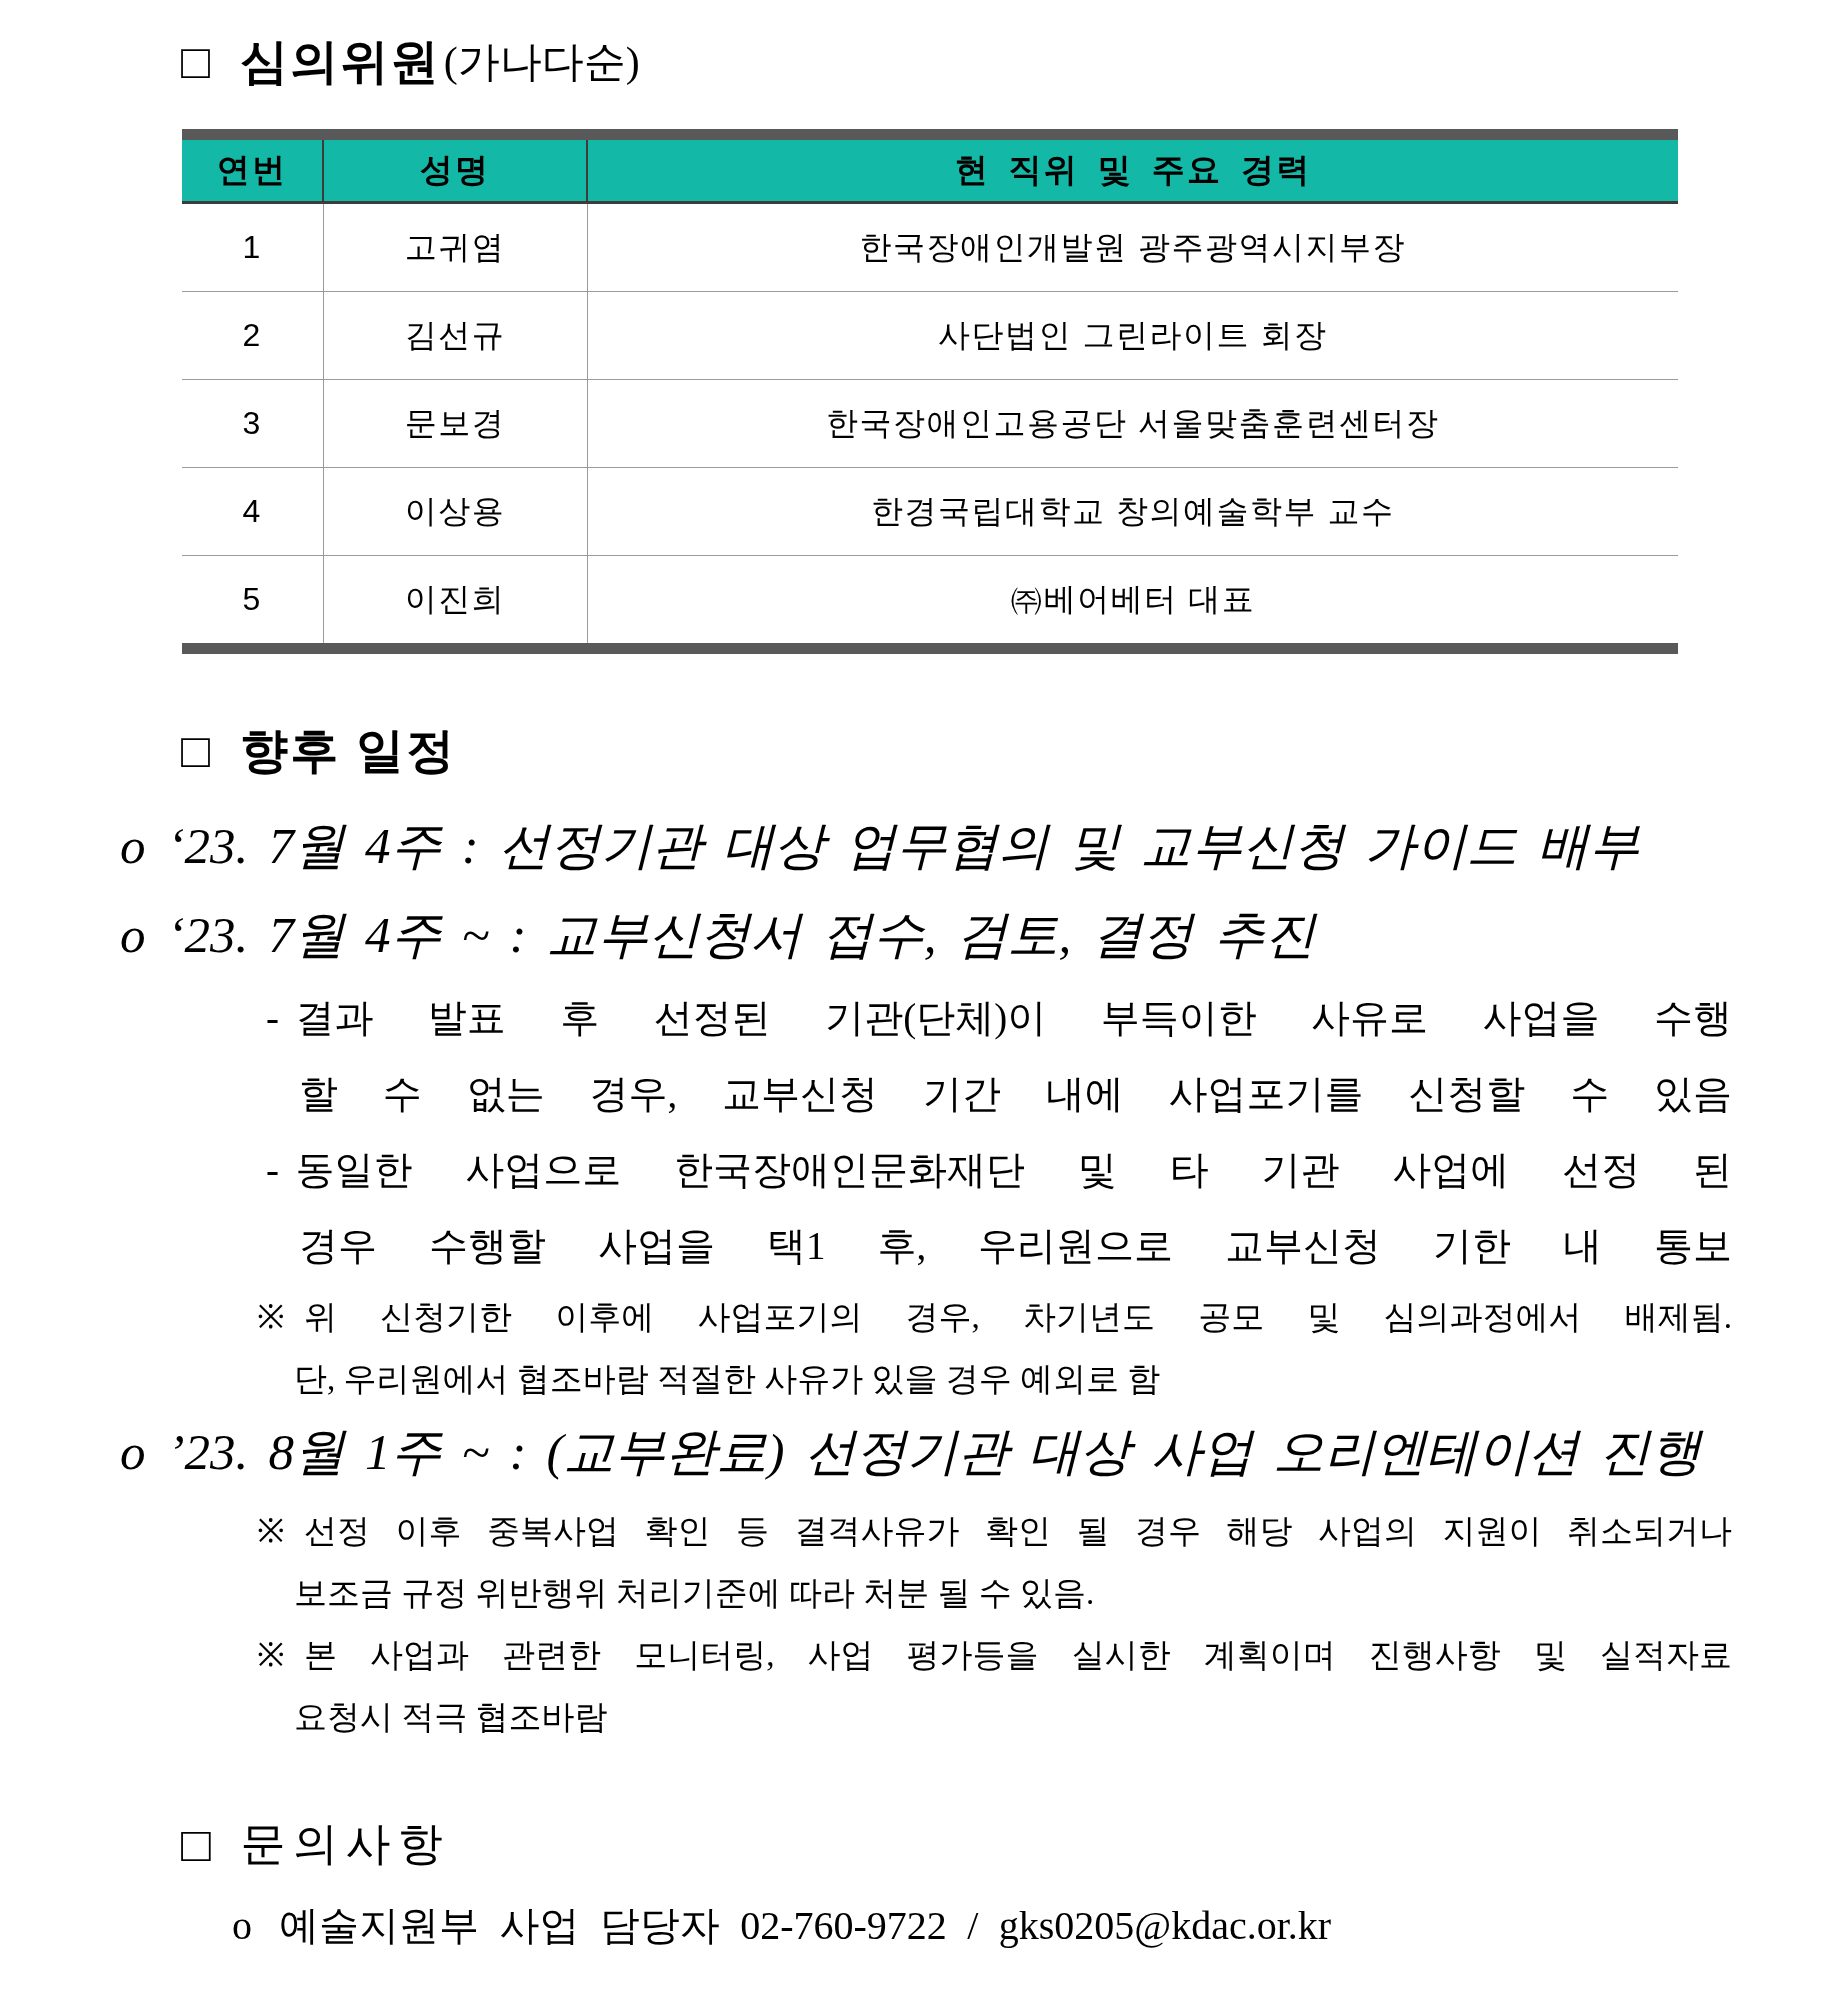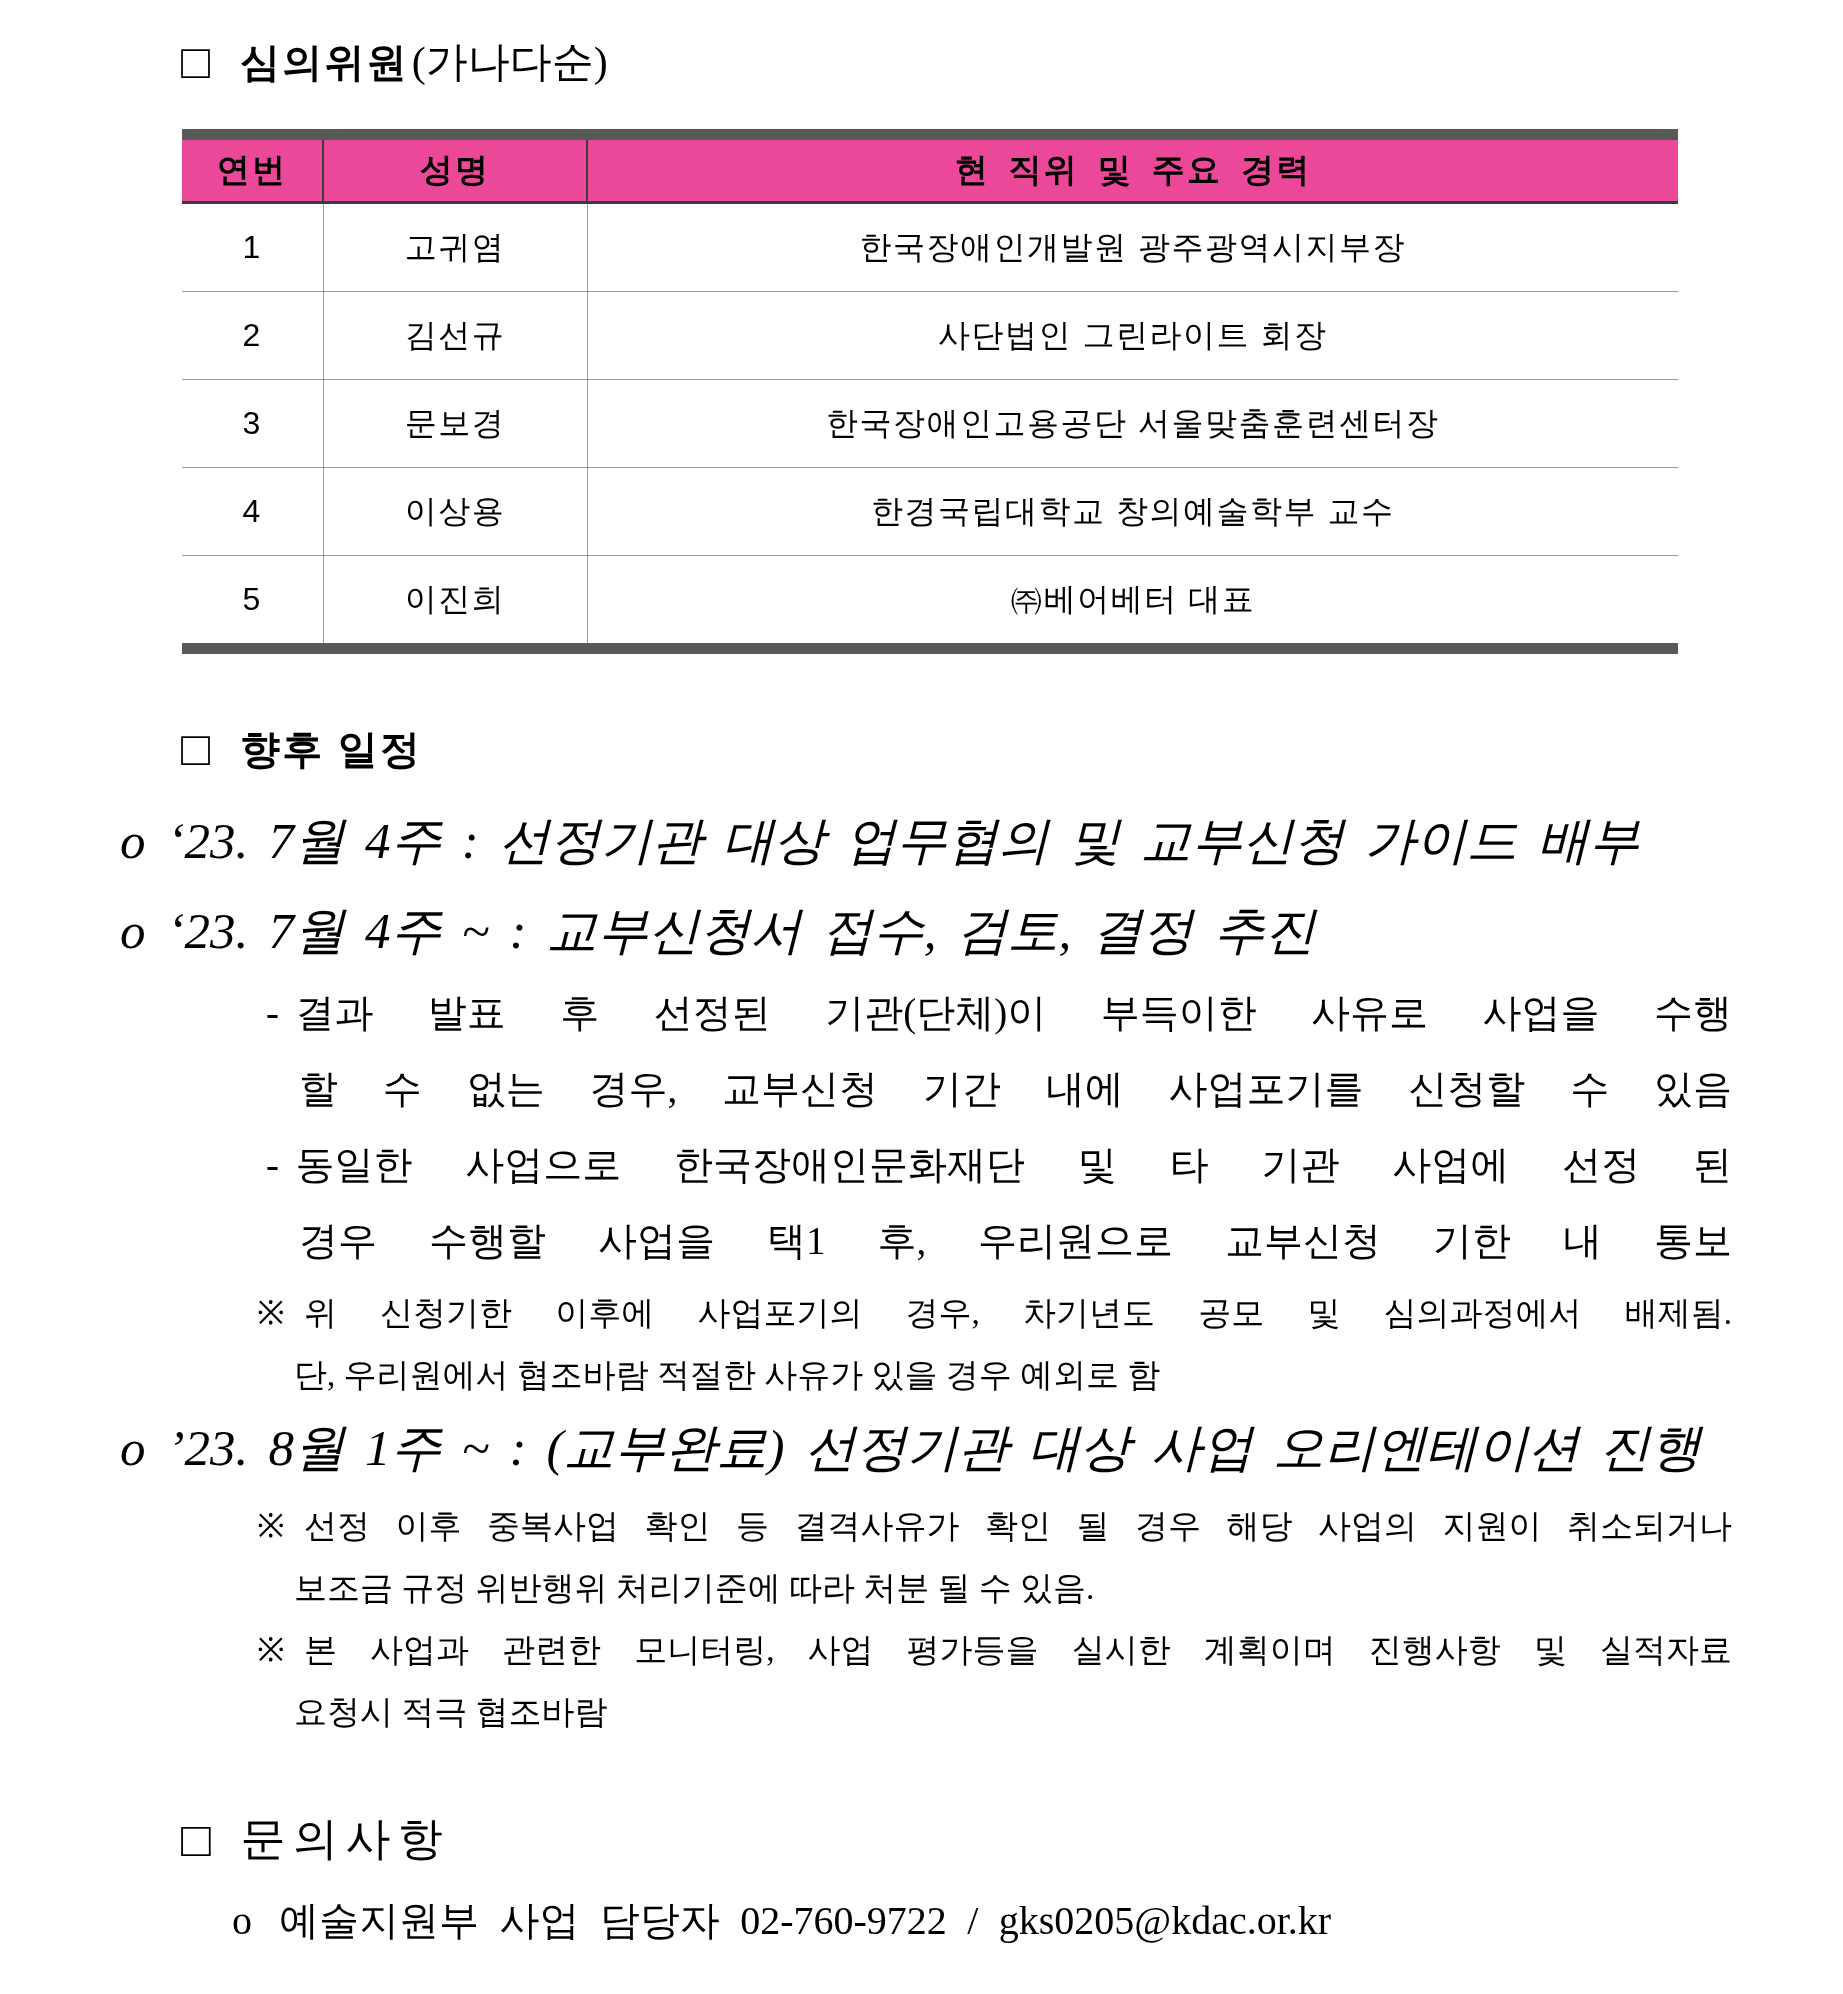--- a/index.html
+++ b/index.html
@@ -16,42 +16,42 @@
   }
 
   
   .sec { display: flex; align-items: center; padding-left: 181px; }
   .sec .sq {
     font-family: "Liberation Serif", serif;
     font-size: 48px; line-height: 1; margin-right: 30px; font-weight: normal;
   }
   .sec .ttl {
     font-family: "Liberation Sans", sans-serif;
-    font-weight: bold; font-size: 40px; line-height: 1.1; letter-spacing: 2.2px;
+    font-weight: bold; font-size: 48px; line-height: 1.1; letter-spacing: 2.2px;
   }
   .sec .sfx { font-size: 42px; font-weight: normal; margin-left: 3px; }
 
   .sec-inquiry .ttl2 {
     font-family: "Liberation Serif", serif;
     font-weight: normal; font-size: 45px; letter-spacing: 7.4px; line-height: 1.1;
   }
   .sec-inquiry .sq { font-size: 49px; }
 
   
   table.committee {
     margin: 39px 0 0 182px;
     width: 1496px;
     border-collapse: collapse;
     table-layout: fixed;
     border-top: 11px solid #595959;
     border-bottom: 11px solid #595959;
     font-family: "Liberation Sans", sans-serif;
   }
   .committee th {
-    background: #ec4899;
+    background: #14b8a6;
     font-size: 33px; font-weight: bold;
     height: 59px; text-align: center; vertical-align: middle;
     border-bottom: 3px solid #3c3c3c;
     letter-spacing: 2.2px; word-spacing: 7.4px;
   }
   .committee td {
     font-size: 32px; font-weight: normal;
     height: 85px; text-align: center; vertical-align: middle;
     letter-spacing: 1.5px;
   }

